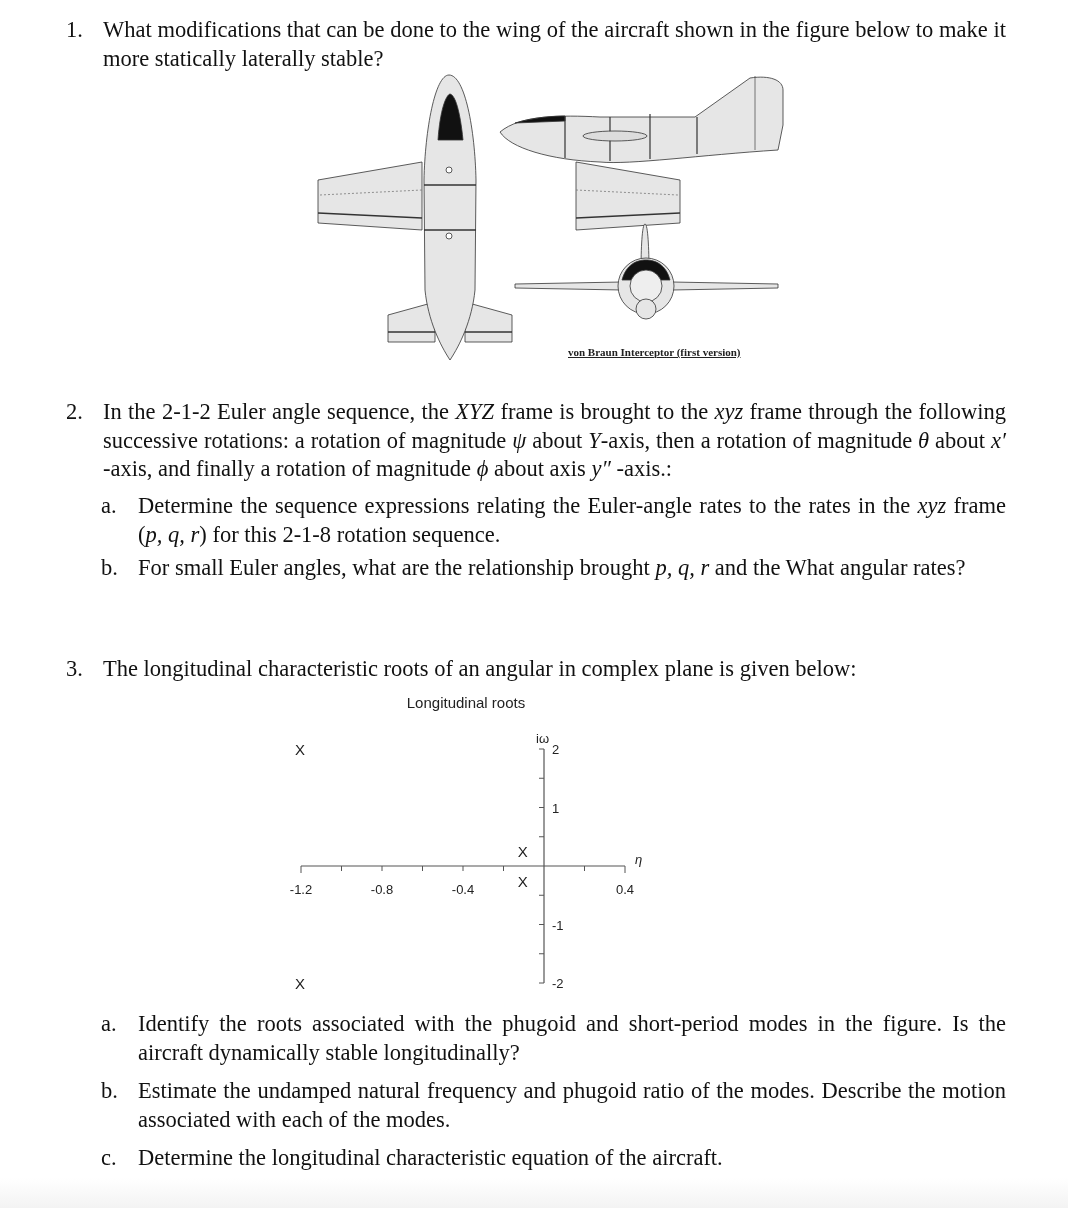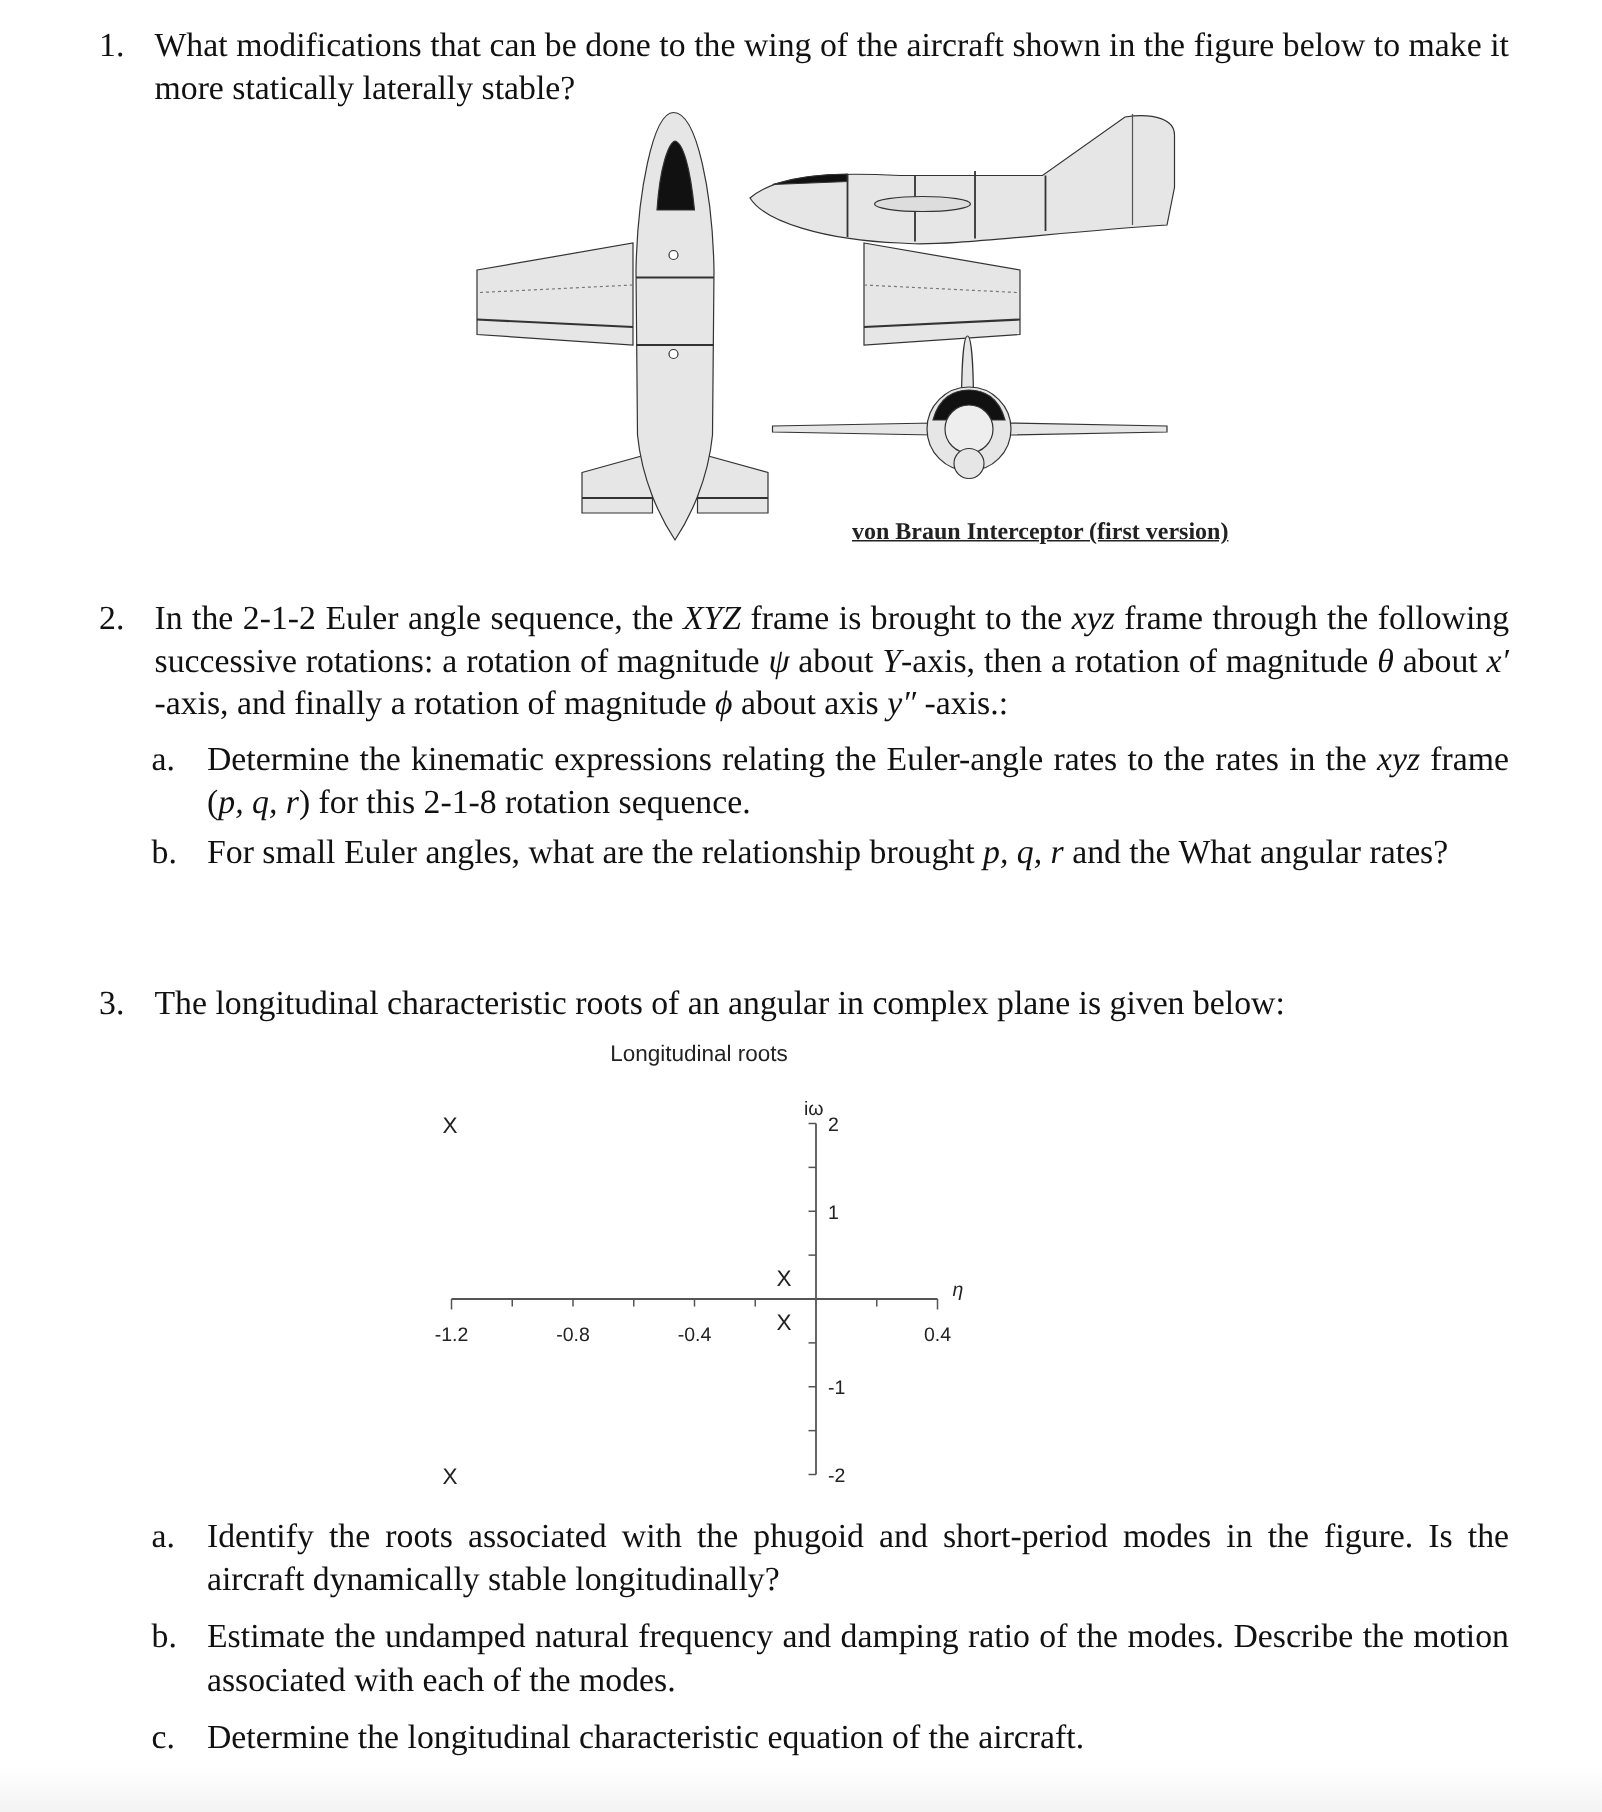--- a/index.html
+++ b/index.html
@@ -7,21 +7,21 @@
          font-family:"Liberation Serif", serif; color:#111; }
   .q { position:absolute; left:66px; width:940px; font-size:22.5px; line-height:28.5px; text-align:justify; }
   .q .num { position:absolute; left:0; top:0; }
   .q .body { margin-left:37px; }
   .sub { position:absolute; left:101px; width:905px; font-size:22.5px; line-height:28.5px; text-align:justify; }
   .sub .num { position:absolute; left:0; top:0; }
   .sub .body { margin-left:37px; }
   i { }
   .fig { position:absolute; }
   .caption { position:absolute; left:568px; top:346px; font-family:"Liberation Serif", serif; font-weight:bold;
-             font-size:16px; text-decoration:underline; color:#222; }
+             font-size:11px; text-decoration:underline; color:#222; }
   .chart-title { position:absolute; left:0; width:1068px; top:694px; text-align:center; margin-left:-68px;
                  font-family:"Liberation Sans", sans-serif; font-size:15px; color:#222; }
   svg text { font-family:"Liberation Sans", sans-serif; }
   .bottom-strip { position:absolute; left:0; right:0; bottom:0; height:30px;
                   background:linear-gradient(#ffffff, #f3f3f3); }
 </style>
 </head>
 <body>
 
 <div class="q" style="top:16px;">
@@ -76,21 +76,21 @@
 </svg>
 <div class="caption">von Braun Interceptor (first version)</div>
 
 <div class="q" style="top:398px;">
   <span class="num">2.</span>
   <div class="body"><span>In the 2-1-2 Euler angle sequence, the </span><i>XYZ</i><span> frame is brought to the </span><i>xyz</i><span> frame through the following successive rotations: a rotation of magnitude </span><i>ψ</i><span> about </span><i>Y</i><span>-axis, then a rotation of magnitude </span><i>θ</i><span> about </span><i>x′</i><span> -axis, and finally a rotation of magnitude </span><i>ϕ</i><span> about axis </span><i>y″</i><span> -axis.:</span></div>
 </div>
 
 <div class="sub" style="top:492px;">
   <span class="num">a.</span>
-  <div class="body"><span>Determine the kinematic expressions relating the Euler-angle rates to the rates in the </span><i>xyz</i><span> frame (</span><i>p, q, r</i><span>) for this 2-1-8 rotation sequence.</span></div>
+  <div class="body"><span>Determine the sequence expressions relating the Euler-angle rates to the rates in the </span><i>xyz</i><span> frame (</span><i>p, q, r</i><span>) for this 2-1-8 rotation sequence.</span></div>
 </div>
 
 <div class="sub" style="top:554px;">
   <span class="num">b.</span>
   <div class="body"><span>For small Euler angles, what are the relationship brought </span><i>p, q, r</i><span> and the What angular rates?</span></div>
 </div>
 
 <div class="q" style="top:655px;">
   <span class="num">3.</span>
   <div class="body">The longitudinal characteristic roots of an angular in complex plane is given below:</div>
@@ -132,20 +132,20 @@
     <text x="262.75" y="137.375" text-anchor="middle" font-size="15" fill="#222">X</text>
     <text x="262.75" y="166.625" text-anchor="middle" font-size="15" fill="#222">X</text>
   </svg>
 
 <div class="sub" style="top:1010px;">
   <span class="num">a.</span>
   <div class="body">Identify the roots associated with the phugoid and short-period modes in the figure. Is the aircraft dynamically stable longitudinally?</div>
 </div>
 <div class="sub" style="top:1077px;">
   <span class="num">b.</span>
-  <div class="body">Estimate the undamped natural frequency and damping ratio of the modes. Describe the motion associated with each of the modes.</div>
+  <div class="body">Estimate the undamped natural frequency and phugoid ratio of the modes. Describe the motion associated with each of the modes.</div>
 </div>
 <div class="sub" style="top:1144px;">
   <span class="num">c.</span>
   <div class="body">Determine the longitudinal characteristic equation of the aircraft.</div>
 </div>
 
 <div class="bottom-strip"></div>
 
 </body></html>

